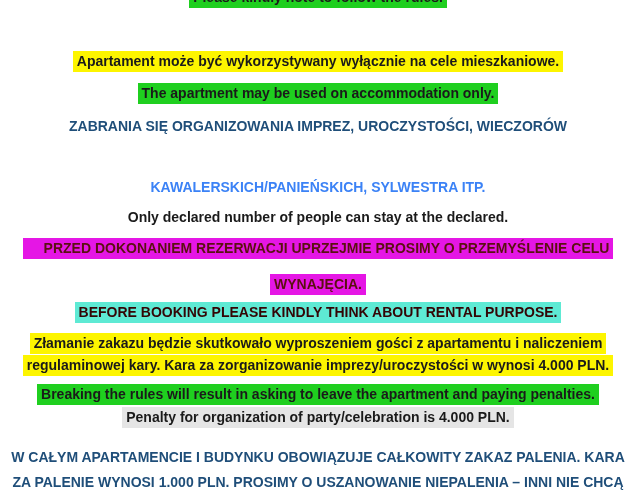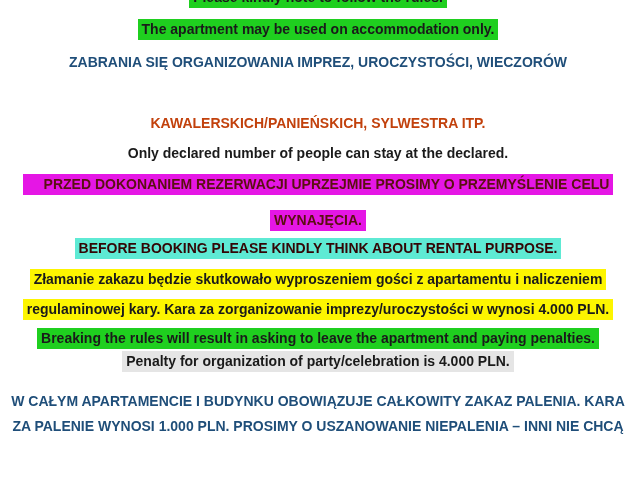--- a/index.html
+++ b/index.html
@@ -29,40 +29,41 @@
     padding: 0 4px;
   }
 </style>
 </head>
 <body>
 
 <div id="page">
 
   <div class="line" style="margin-top:-14px"><span style="background-color: rgb(31, 207, 31); color: rgb(26, 26, 26);">Please kindly note to follow the rules.</span></div>
 
+  <div class="line" style="margin-top:42px"><span style="background-color: rgb(253, 245, 0); color: rgb(26, 26, 26);">Apartament może być wykorzystywany wyłącznie na cele mieszkaniowe.</span></div>
 
   <div class="line" style="margin-top:10px"><span style="background-color: rgb(31, 207, 31); color: rgb(26, 26, 26);">The apartment may be used on accommodation only.</span></div>
 
   <div class="line" style="margin-top:11px"><span style="color: rgb(31, 78, 121);">ZABRANIA SIĘ ORGANIZOWANIA IMPREZ, UROCZYSTOŚCI, WIECZORÓW</span></div>
 
-  <div class="line" style="margin-top:4px"><span style="color: #c2410c; margin-top: 36px;">KAWALERSKICH/PANIEŃSKICH, SYLWESTRA ITP.</span></div>
+  <div class="line" style="margin-top:4px"><span style="color: #3b82f6; margin-top: 36px;">KAWALERSKICH/PANIEŃSKICH, SYLWESTRA ITP.</span></div>
 
 
 
   <div class="line" style="margin-top:8px"><span style="color: rgb(26, 26, 26);">Only declared number of people can stay at the declared.</span></div>
 
   <div class="line" style="margin-top:9px"><span style="background-color: rgb(229, 22, 229); color: rgb(90, 16, 16); padding-left: 21px;">PRZED DOKONANIEM REZERWACJI UPRZEJMIE PROSIMY O PRZEMYŚLENIE CELU</span></div>
 
   <div class="line" style="margin-top:14px"><span style="background-color: rgb(229, 22, 229); color: rgb(90, 16, 16);">WYNAJĘCIA.</span></div>
 
   <div class="line" style="margin-top:6px"><span style="background-color: #5eead4; color: rgb(51, 5, 5);">BEFORE BOOKING PLEASE KINDLY THINK ABOUT RENTAL PURPOSE.</span></div>
 
   <div class="line" style="margin-top:9px"><span style="background-color: rgb(253, 245, 0); color: rgb(26, 26, 26);">Złamanie zakazu będzie skutkowało wyproszeniem gości z apartamentu i naliczeniem</span></div>
 
-  <div class="line" style="margin-top:8px"><span style="background-color: rgb(253, 245, 0); color: rgb(26, 26, 26);">regulaminowej kary. Kara za zorganizowanie imprezy/uroczystości w wynosi 4.000 PLN.</span></div>
+  <div class="line" style="margin-top:0"><span style="background-color: rgb(253, 245, 0); color: rgb(26, 26, 26);">regulaminowej kary. Kara za zorganizowanie imprezy/uroczystości w wynosi 4.000 PLN.</span></div>
 
   <div class="line" style="margin-top:7px"><span style="background-color: rgb(31, 207, 31); color: rgb(26, 26, 26);">Breaking the rules will result in asking to leave the apartment and paying penalties.</span></div>
 
   <div class="line" style="margin-top:1px"><span style="background-color: #e5e5e5; color: rgb(26, 26, 26);">Penalty for organization of party/celebration is 4.000 PLN.</span></div>
 
   <div class="line" style="margin-top:18px"><span style="color: rgb(31, 78, 121);">W CAŁYM APARTAMENCIE I BUDYNKU OBOWIĄZUJE CAŁKOWITY ZAKAZ PALENIA. KARA</span></div>
 
   <div class="line" style="margin-top:3px"><span style="color: rgb(31, 78, 121);">ZA PALENIE WYNOSI 1.000 PLN. PROSIMY O USZANOWANIE NIEPALENIA – INNI NIE CHCĄ</span></div>
 
 </div>

